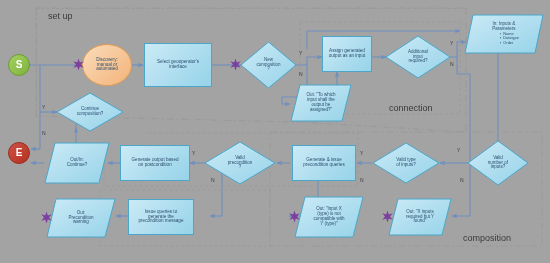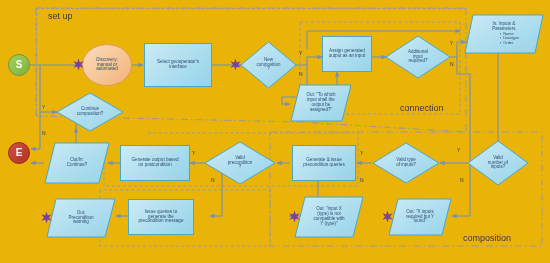--- a/index.html
+++ b/index.html
@@ -1,19 +1,19 @@
 <!DOCTYPE html>
 <html><head>
 <meta charset="utf-8">
 <style>
   html,body{margin:0;padding:0;background:#ffffff;}
   #canvas{
     position:relative;
     width:550px;height:263px;
-    background:#eab308;
+    background:#a3a3a3;
     font-family:"Liberation Sans", sans-serif;
     overflow:hidden;
   }
   #edges{position:absolute;left:0;top:0;width:550px;height:263px;}
   .node{position:absolute;box-sizing:border-box;display:flex;align-items:center;justify-content:center;text-align:center;color:#2f4f6f;}
   .lbl{display:block;line-height:1.08;}
 
   
   .term{border-radius:50%;display:flex;align-items:center;justify-content:center;
         font-size:10px;font-weight:bold;color:#ffffff;}
@@ -138,21 +138,21 @@
     <rect x="300" y="22" width="160" height="92" stroke="#9a9a9a" stroke-width="1" fill="none" stroke-dasharray="3,2.5"></rect>
 
     <rect x="270" y="132" width="272" height="114" stroke="#9a9a9a" stroke-width="1" fill="none" stroke-dasharray="7,3,1.5,3"></rect>
 
     <path d="M100,190 L100,246 L270,246 L270,190 L108,190 Z" stroke="#9a9a9a" stroke-width="1" fill="none" stroke-dasharray="3,2.5"></path>
 
     <path d="M148,133 L358,133 L358,186 L104,186 L104,141" stroke="#9a9a9a" stroke-width="1" fill="none" stroke-dasharray="3,2.5"></path>
   </svg>
 
   <div class="group-label" style="left:48px;top:11px;">set up</div>
-  <div class="group-label" style="left:400px;top:103px;">connection</div>
+  <div class="group-label" style="left:389px;top:103px;">connection</div>
   <div class="group-label" style="left:463px;top:233px;">composition</div>
 
   <div class="node term start" style="left:8px;top:54px;width:22px;height:22px;">
     <span class="lbl">S</span>
   </div>
 
   <div class="node term end" style="left:8px;top:142px;width:22px;height:22px;">
     <span class="lbl">E</span>
   </div>
 

